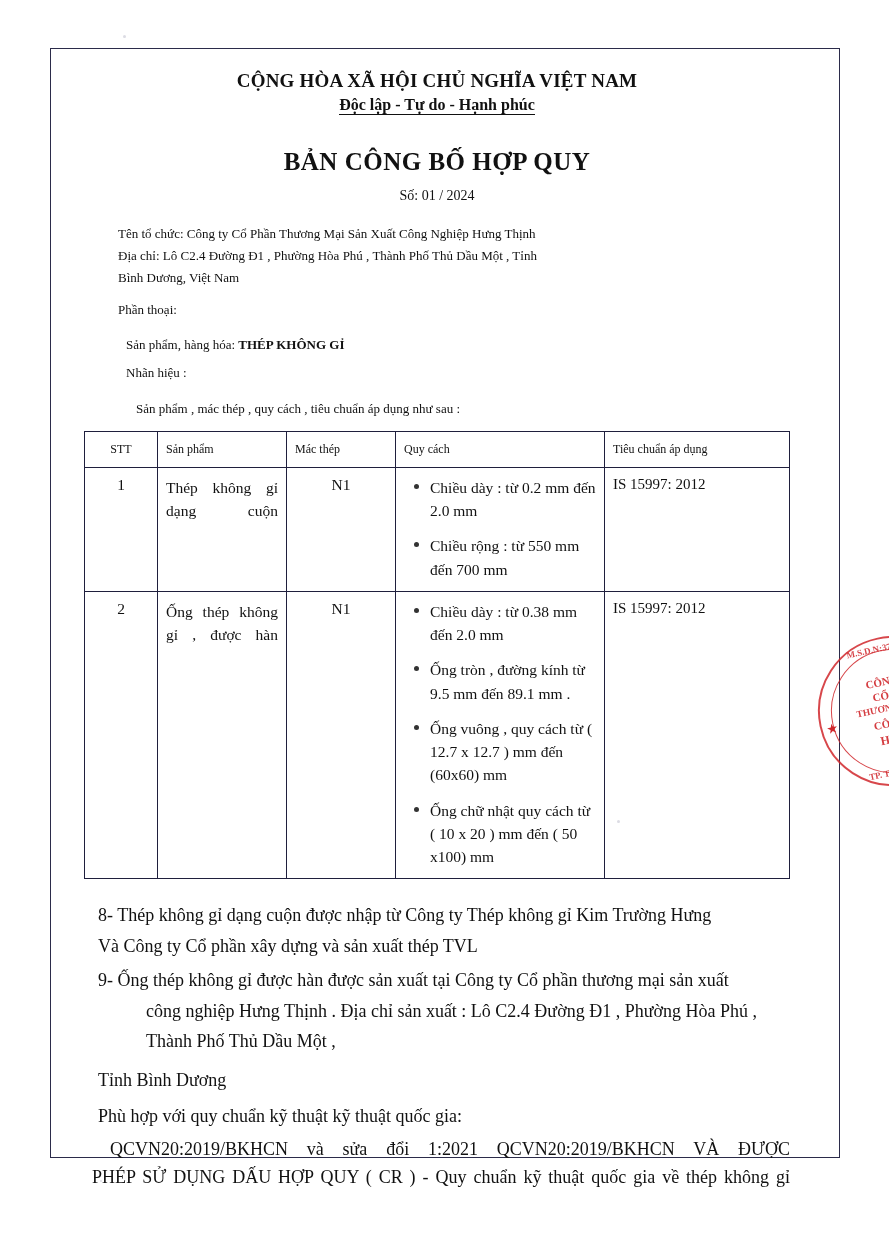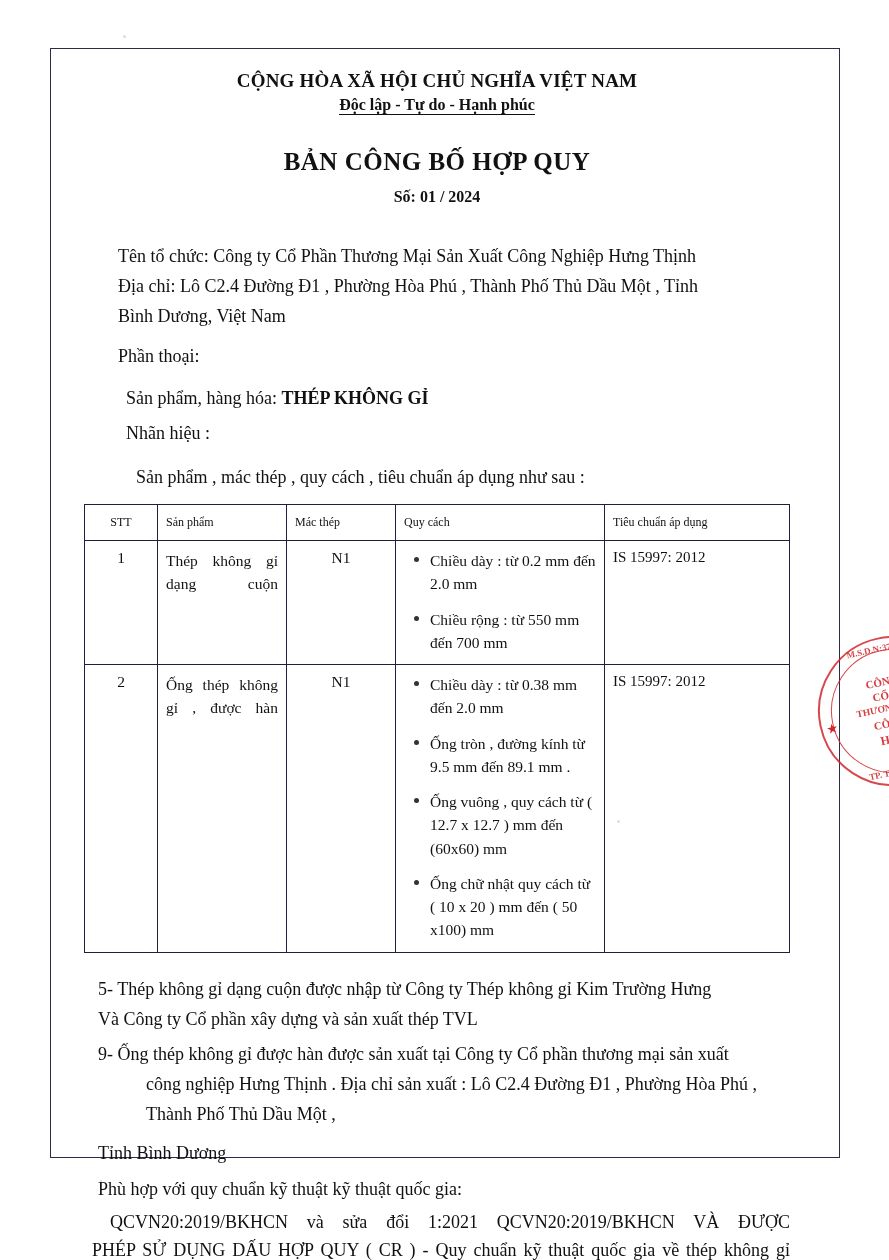--- a/index.html
+++ b/index.html
@@ -56,28 +56,27 @@
 
   .doc-title {
     text-align: center;
     font-weight: bold;
     font-size: 25px;
     margin-top: 34px;
     letter-spacing: 0.5px;
   }
   .doc-number {
     text-align: center;
-    font-size: 16px;
+    font-size: 14px;
     margin-top: 12px;
-    font-weight: bold;
   }
 
   .info-block {
-    margin-top: 37px;
-    font-size: 18px;
+    margin-top: 20px;
+    font-size: 13px;
     line-height: 1.55;
   }
   .info-line {
     margin: 0 0 2px 0;
     padding-left: 34px;
   }
   .info-line.indent2 {
     padding-left: 0px;
   }
   .info-line.prod {
@@ -315,21 +314,21 @@
             <li>Ống vuông , quy cách từ ( 12.7 x 12.7 ) mm đến (60x60) mm</li>
             <li>Ống chữ nhật quy cách từ ( 10 x 20 ) mm đến ( 50 x100) mm</li>
           </ul>
         </td>
         <td class="std-cell">IS 15997: 2012</td>
       </tr>
     </tbody>
   </table>
 
   <div class="notes">
-    <div class="note-item">5-  Thép không gỉ dạng cuộn được nhập từ Công ty Thép không gỉ Kim Trường Hưng</div>
+    <div class="note-item">8-  Thép không gỉ dạng cuộn được nhập từ Công ty Thép không gỉ Kim Trường Hưng</div>
     <div class="note-plain" style="margin-top:0;padding-left:14px;">Và Công ty Cổ phần xây dựng và sản xuất thép TVL</div>
     <div class="note-item" style="margin-top:6px;">9- Ống thép không gỉ được hàn được sản xuất tại Công ty Cổ phần thương mại sản xuất</div>
     <div class="note-sub">công nghiệp Hưng Thịnh . Địa chỉ sản xuất : Lô C2.4 Đường Đ1 , Phường Hòa Phú ,</div>
     <div class="note-sub">Thành Phố Thủ Dầu Một ,</div>
     <div class="note-plain" style="padding-left:14px;margin-top:10px;">Tỉnh Bình Dương</div>
     <div class="conform-line" style="padding-left:14px;">Phù hợp với quy chuẩn kỹ thuật kỹ thuật quốc gia:</div>
     <div class="conform-body" style="padding-left:26px;">QCVN20:2019/BKHCN và sửa đổi 1:2021  QCVN20:2019/BKHCN VÀ ĐƯỢC</div>
     <div class="conform-body2">PHÉP SỬ DỤNG DẤU HỢP QUY ( CR ) -  Quy chuẩn kỹ thuật quốc gia về thép không gỉ</div>
   </div>
 

